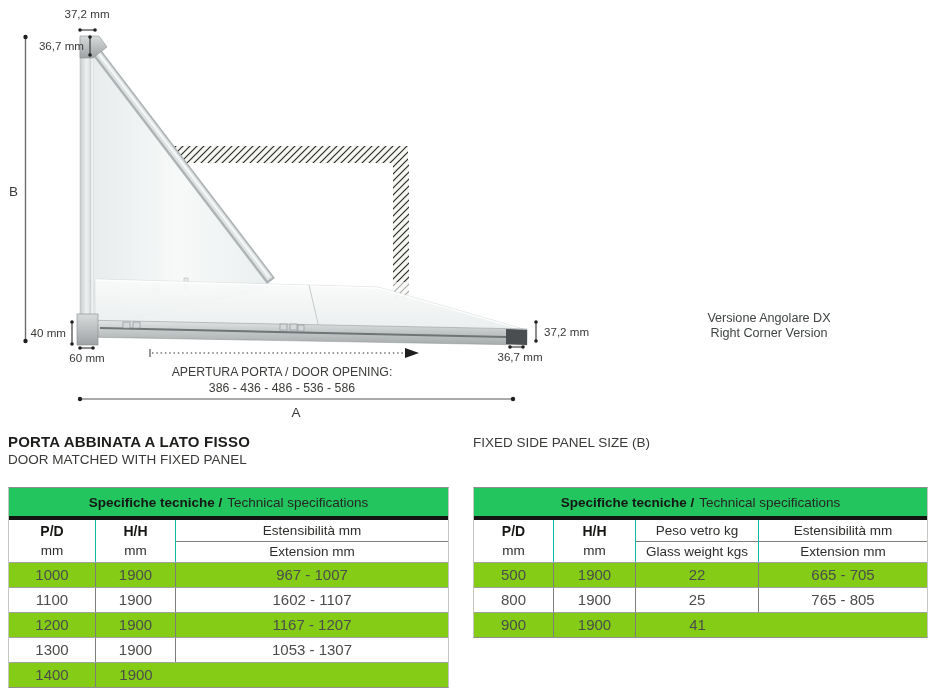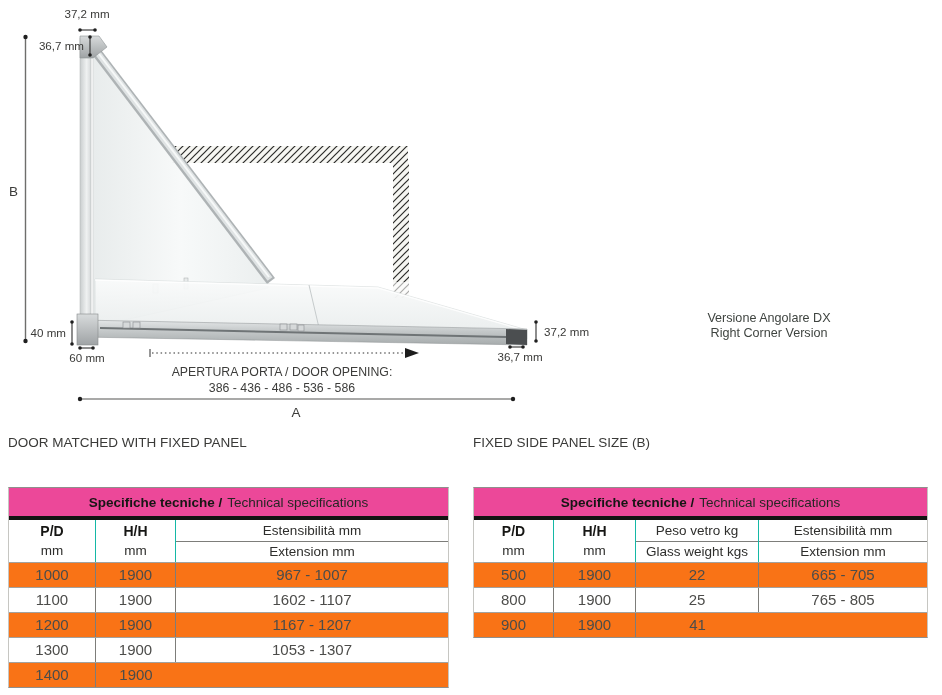--- a/index.html
+++ b/index.html
@@ -18,37 +18,37 @@
   .sec-title .it { font-weight:bold; font-size:15px; color:#1d1d1b; letter-spacing:.2px; }
   .sec-title .en { font-size:13.5px; color:#3a3a38; margin-top:2px; }
 
   .spec-table {
     position:absolute; top:487px; box-sizing:border-box;
     border-top:1px solid #8f8f8c; border-bottom:1px solid #8f8f8c;
     border-left:1px solid #c6c6c2; border-right:1px solid #c6c6c2;
     background:#fff;
   }
   .band {
-    height:28px; background:#ec4899; display:flex; align-items:center; justify-content:center;
+    height:28px; background:#22c55e; display:flex; align-items:center; justify-content:center;
     font-size:13.5px; color:#161614; border-bottom:4px solid #141412;
   }
   .band .b { font-weight:bold; }
   .band .r { margin-left:5px; font-weight:normal; color:#262624; }
 
   .cols3 { display:grid; grid-template-columns:87px 80px 1fr; }
   .cols4 { display:grid; grid-template-columns:80px 82px 123px 1fr; }
 
   .subhead .col { border-right:1px solid #14b8a6; text-align:center; }
   .subhead .col:last-child { border-right:none; }
   .subhead .l1 { height:21px; line-height:22px; font-weight:bold; font-size:14px; color:#161614; }
   .subhead .l2 { height:20px; line-height:19px; font-size:13.5px; color:#2e2e2c; }
   .subhead .col.split .l1 { font-weight:normal; font-size:13.5px; color:#2e2e2c; border-bottom:1px solid #7d7d7a; }
 
   .tbody .row { height:24px; line-height:24px; border-top:1px solid #a2a29f; font-size:15px; color:#4c4c4a; text-align:center; }
-  .tbody .row.alt { background:#f97316; }
+  .tbody .row.alt { background:#84cc16; }
   .tbody .row > div { border-right:1px solid #7d7d7a; }
   .tbody .row > div:last-child { border-right:none; }
 </style>
 </head>
 <body>
 
 <div class="canvas">
 
   <svg class="drawing" width="942" height="430" viewBox="0 0 942 430">
     <defs>
@@ -177,20 +177,21 @@
     </g>
     <circle cx="80" cy="399" r="2.2" fill="#1f1f1f"></circle>
     <circle cx="513" cy="399" r="2.2" fill="#1f1f1f"></circle>
     <text class="biglabel" x="296" y="417" text-anchor="middle">A</text>
 
     <text class="vertext" x="769" y="322" text-anchor="middle">Versione Angolare DX</text>
     <text class="vertext" x="769" y="337" text-anchor="middle">Right Corner Version</text>
   </svg>
 
   <div class="sec-title" style="left:8px; top:433px;">
+    <div class="it">PORTA ABBINATA A LATO FISSO</div>
     <div class="en">DOOR MATCHED WITH FIXED PANEL</div>
   </div>
 
   <div class="spec-table" style="left:8px; width:441px;">
     <div class="band">
       <span class="b">Specifiche tecniche /</span>
       <span class="r">Technical specifications</span>
     </div>
     <div class="subhead cols3">
       <div class="col">

